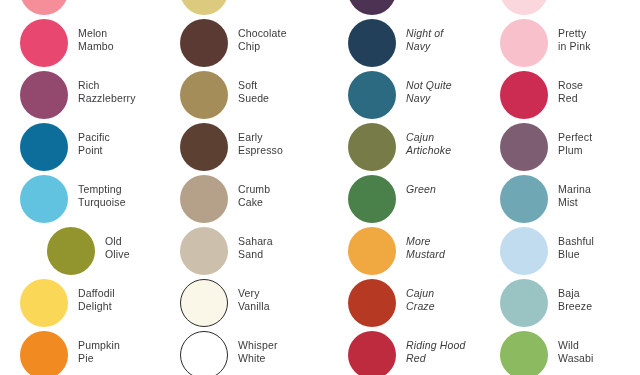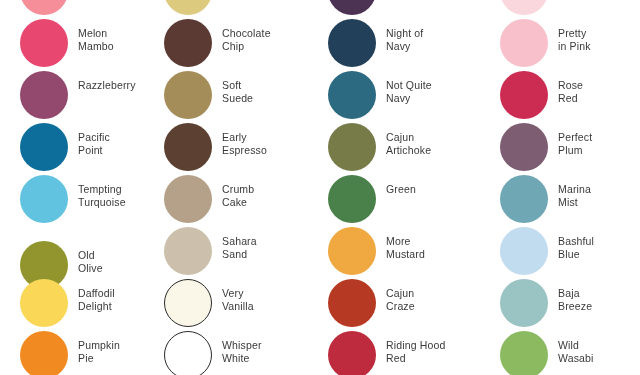--- a/index.html
+++ b/index.html
@@ -76,38 +76,39 @@
       <div class="swatch-row" style="top: 18px;">
         <div class="swatch-dot" style="background: rgb(232, 72, 111);"></div>
         <div class="swatch-label">
           <span class="line">Melon</span>
           <span class="line">Mambo</span>
         </div>
       </div>
       <div class="swatch-row" style="top: 70px;">
         <div class="swatch-dot" style="background: rgb(147, 72, 109);"></div>
         <div class="swatch-label">
+          <span class="line">Rich</span>
           <span class="line">Razzleberry</span>
         </div>
       </div>
       <div class="swatch-row" style="top: 122px;">
         <div class="swatch-dot" style="background: rgb(14, 110, 155);"></div>
         <div class="swatch-label">
           <span class="line">Pacific</span>
           <span class="line">Point</span>
         </div>
       </div>
       <div class="swatch-row" style="top: 174px;">
         <div class="swatch-dot" style="background: rgb(98, 195, 224);"></div>
         <div class="swatch-label">
           <span class="line">Tempting</span>
           <span class="line">Turquoise</span>
         </div>
       </div>
-      <div class="swatch-row" style="top: 240px;">
+      <div class="swatch-row" style="top: 226px; margin-left: 27px;">
         <div class="swatch-dot" style="background: rgb(146, 149, 46);"></div>
         <div class="swatch-label">
           <span class="line">Old</span>
           <span class="line">Olive</span>
         </div>
       </div>
       <div class="swatch-row" style="top: 278px;">
         <div class="swatch-dot" style="background: rgb(250, 215, 87);"></div>
         <div class="swatch-label">
           <span class="line">Daffodil</span>
@@ -115,21 +116,21 @@
         </div>
       </div>
       <div class="swatch-row" style="top: 330px;">
         <div class="swatch-dot" style="background: rgb(241, 138, 33);"></div>
         <div class="swatch-label">
           <span class="line">Pumpkin</span>
           <span class="line">Pie</span>
         </div>
       </div>
     </div>
-    <div class="swatch-column" style="left: 144px;">
+    <div class="swatch-column" style="left: 160px;">
       <div class="swatch-row" style="top: -34px;">
         <div class="swatch-dot" style="background: rgb(220, 203, 126);"></div>
       </div>
       <div class="swatch-row" style="top: 18px;">
         <div class="swatch-dot" style="background: rgb(91, 58, 51);"></div>
         <div class="swatch-label">
           <span class="line">Chocolate</span>
           <span class="line">Chip</span>
         </div>
       </div>
@@ -169,21 +170,21 @@
         </div>
       </div>
       <div class="swatch-row" style="top: 330px;">
         <div class="swatch-dot outlined" style="background: rgb(255, 255, 255);"></div>
         <div class="swatch-label">
           <span class="line">Whisper</span>
           <span class="line">White</span>
         </div>
       </div>
     </div>
-    <div class="swatch-column" style="left: 308px;">
+    <div class="swatch-column" style="left: 328px; font-style: italic;">
       <div class="swatch-row" style="top: -34px;">
         <div class="swatch-dot" style="background: rgb(76, 51, 84);"></div>
       </div>
       <div class="swatch-row" style="top: 18px;">
         <div class="swatch-dot" style="background: rgb(34, 64, 89);"></div>
         <div class="swatch-label">
           <span class="line">Night of</span>
           <span class="line">Navy</span>
         </div>
       </div>

